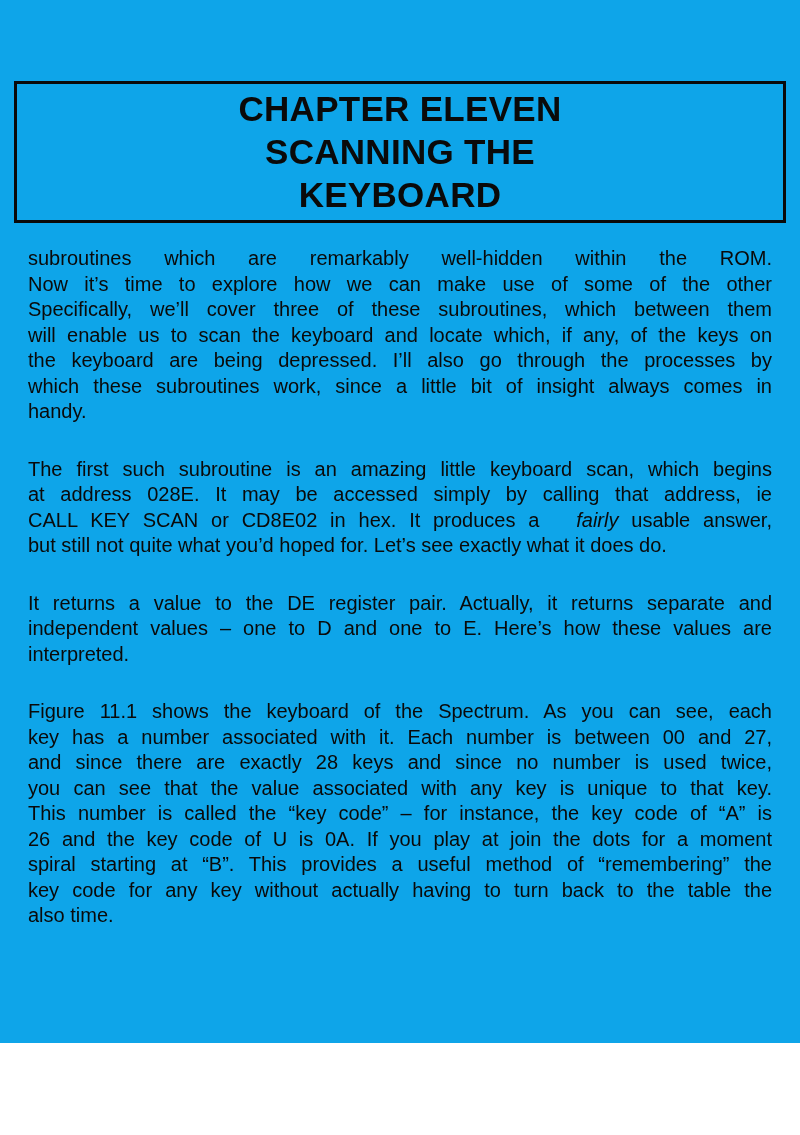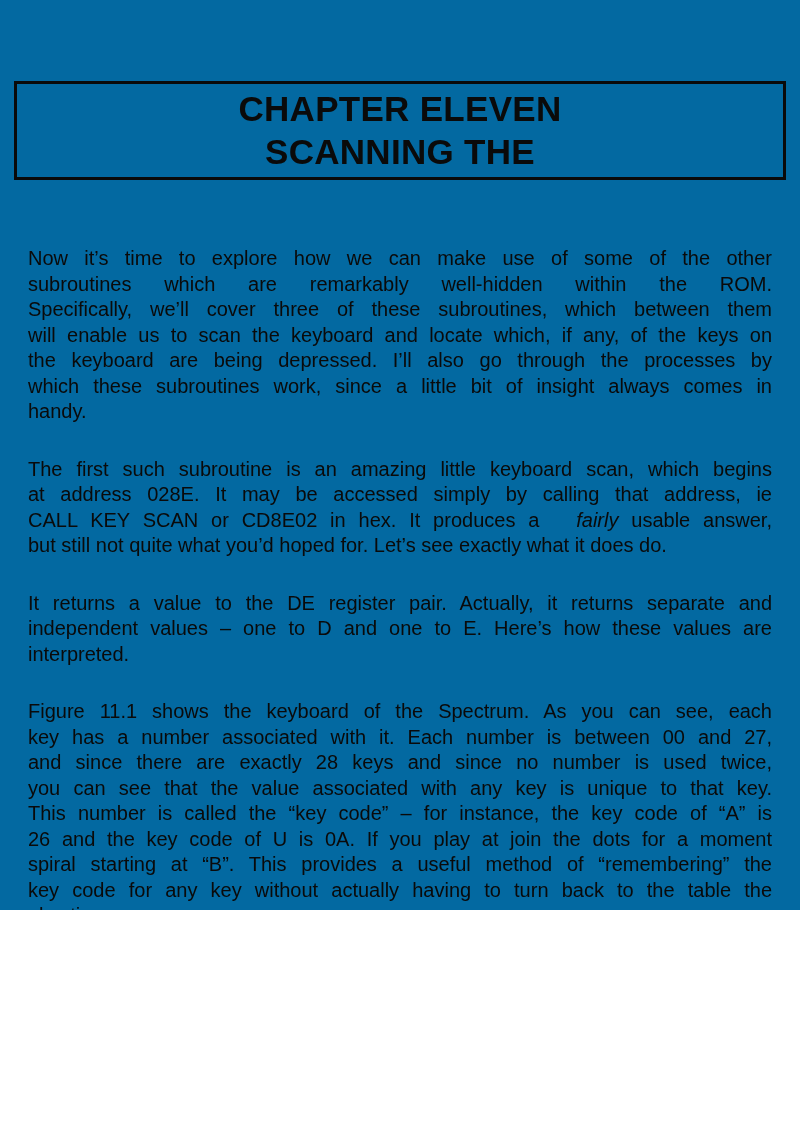--- a/index.html
+++ b/index.html
@@ -5,22 +5,22 @@
   html, body {
     margin: 0;
     padding: 0;
     background: #ffffff;
     font-family: "Liberation Sans", sans-serif;
     color: #0a0a0a;
   }
   .page {
     position: relative;
     width: 800px;
-    height: 910px;
-    background: #0369a1;
+    height: 1043px;
+    background: #0ea5e9;
     overflow: hidden;
   }
   .title-box {
     position: absolute;
     left: 14px;
     top: 81px;
     width: 772px;
     box-sizing: border-box;
     border: 3px solid #0a0a0a;
     text-align: center;
@@ -67,27 +67,28 @@
   }
 </style>
 </head>
 <body>
 
 <div class="page">
 
   <div class="title-box">
     <div class="title-line">CHAPTER ELEVEN</div>
     <div class="title-line">SCANNING THE</div>
+    <div class="title-line">KEYBOARD</div>
   </div>
 
   <div class="body-text">
 
     <div class="para">
+      <div class="line">subroutines which are remarkably well-hidden within the ROM.</div>
       <div class="line">Now it’s time to explore how we can make use of some of the other</div>
-      <div class="line">subroutines which are remarkably well-hidden within the ROM.</div>
       <div class="line">Specifically, we’ll cover three of these subroutines, which between them</div>
       <div class="line">will enable us to scan the keyboard and locate which, if any, of the keys on</div>
       <div class="line">the keyboard are being depressed. I’ll also go through the processes by</div>
       <div class="line">which these subroutines work, since a little bit of insight always comes in</div>
       <div class="line last">handy.</div>
     </div>
 
     <div class="para">
       <div class="line">The first such subroutine is an amazing little keyboard scan, which begins</div>
       <div class="line">at address 028E. It may be accessed simply by calling that address, ie</div>

